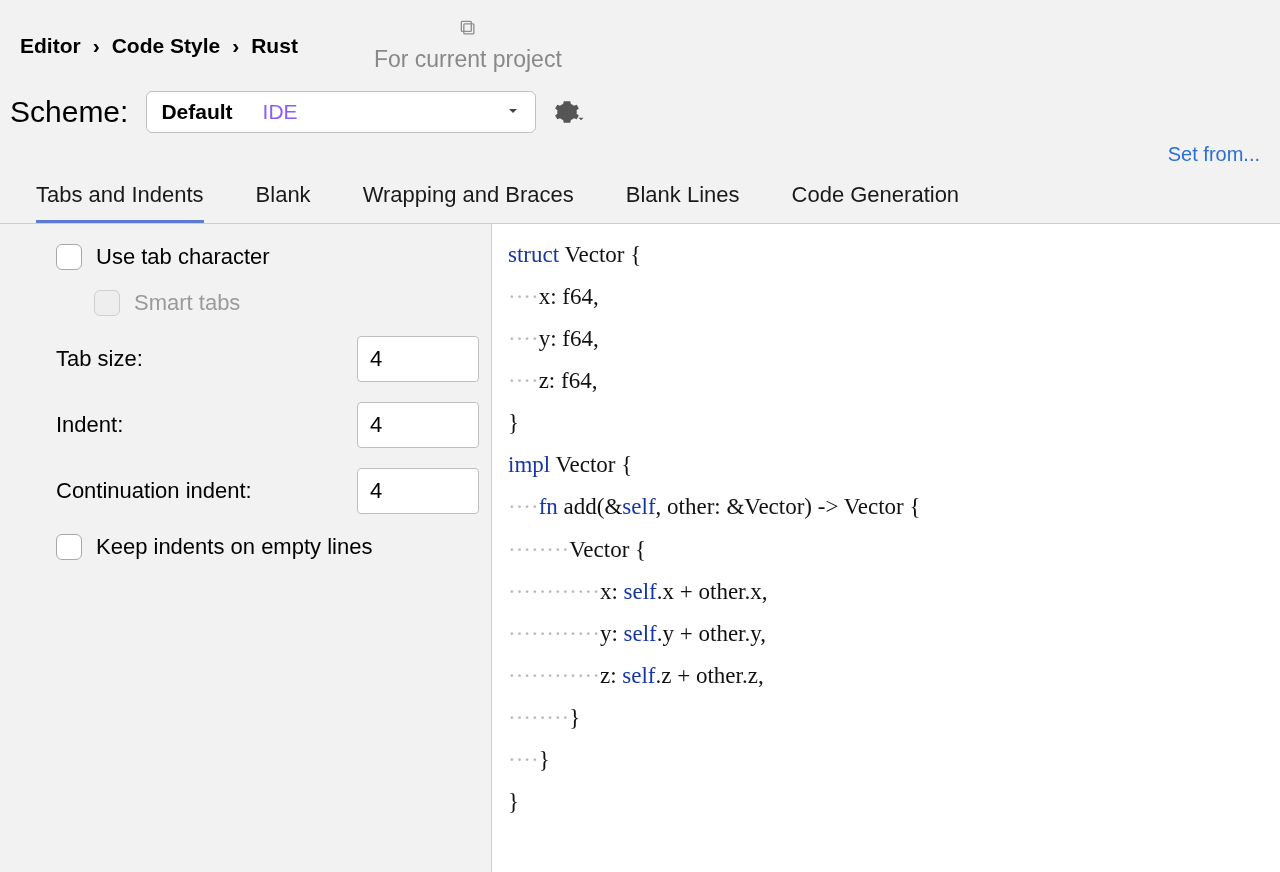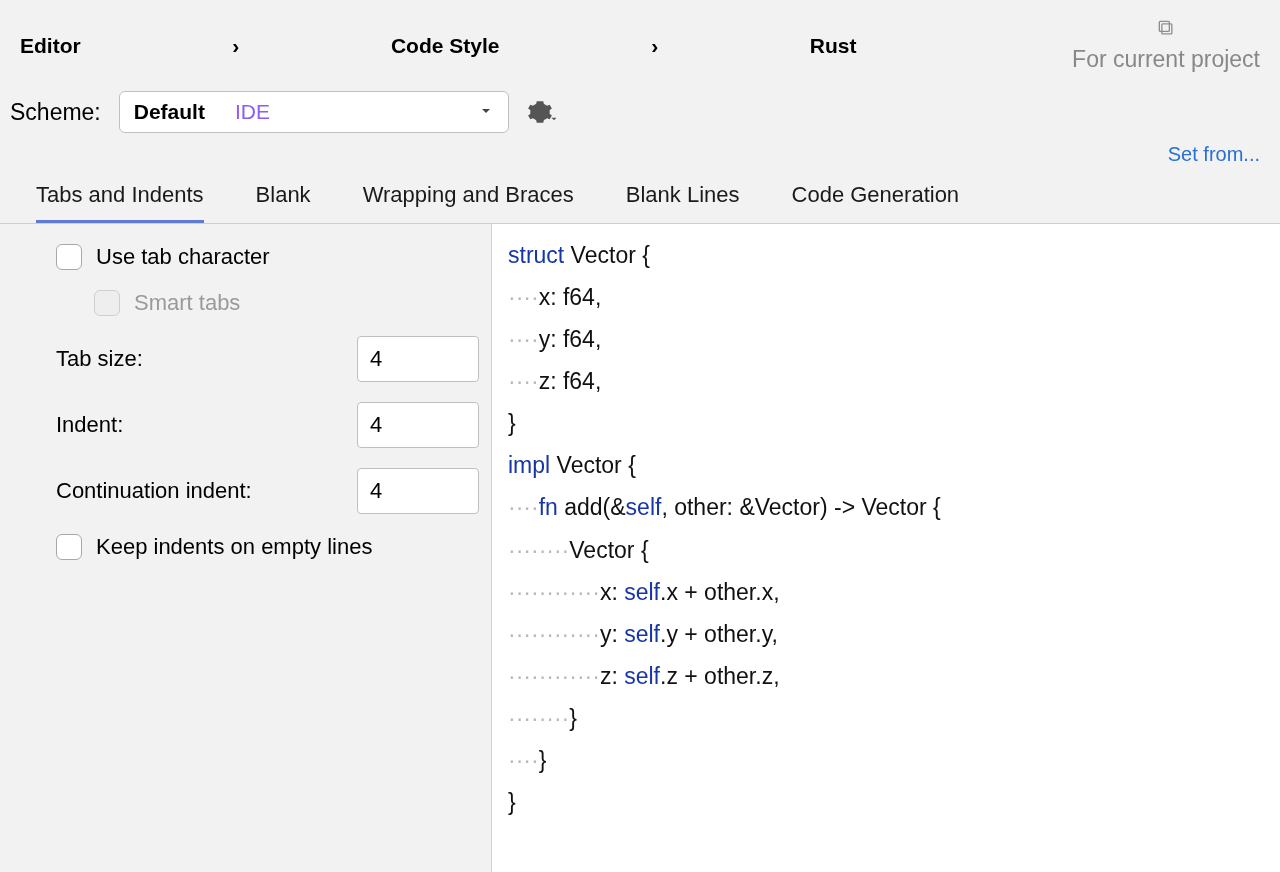--- a/index.html
+++ b/index.html
@@ -1,28 +1,28 @@
 <!DOCTYPE html>
 <html><head>
 <meta charset="utf-8">
 <style>
   * { box-sizing: border-box; }
   html, body { margin: 0; padding: 0; font-family: -apple-system, BlinkMacSystemFont, "Segoe UI", Arial, sans-serif; font-size: 21px; color: #000; background: #f2f2f2; }
   .page { width: 1280px; height: 872px; display: flex; flex-direction: column; }
 
   
-  .top-row { display: flex; align-items: center; padding: 18px 20px 10px 20px; gap: 6px; justify-content: space-between; }
+  .top-row { display: flex; align-items: center; padding: 18px 20px 10px 20px; gap: 6px; }
   .crumb { font-weight: 700; cursor: pointer; }
   .crumb-sep { font-weight: 700; margin: 0 6px; }
   .project-hint { display: flex; align-items: center; gap: 8px; color: #888; margin-left: 70px; font-size: 23px; flex-direction: column; }
   .proj-icon svg { width: 20px; height: 20px; display: block; }
 
   
   .scheme-row { display: flex; align-items: center; padding: 8px 20px 6px 10px; gap: 18px; }
-  .scheme-label { font-size: 23px; }
+  .scheme-label { font-size: 30px; }
   .scheme-select {
     display: flex; align-items: center; background: #fff; border: 1px solid #bfbfbf;
     border-radius: 6px; padding: 8px 14px; min-width: 390px; cursor: pointer; gap: 10px;
   }
   .scheme-name { font-weight: 700; }
   .scheme-scope { color: #8b5cf6; margin-left: 20px; }
   .scheme-chevron { margin-left: auto; }
   .gear { color: #555; cursor: pointer; display: flex; align-items: center; }
 
   
@@ -50,21 +50,21 @@
   .lbl { font-size: 22px; cursor: pointer; }
   .lbl.disabled { color: #9a9a9a; cursor: default; }
 
   .num-row { display: flex; align-items: center; justify-content: space-between; gap: 14px; }
   .num-input {
     width: 122px; height: 46px; border: 1px solid #bfbfbf; border-radius: 4px;
     background: #fff; padding: 0 12px; font-size: 22px; font-family: inherit;
   }
 
   .right { flex: 1; background: #fff; padding: 10px 16px; overflow: auto; }
-  .code { font-family: Liberation Sans, sans-serif; font-size: 23px; line-height: 1.83; white-space: pre; color: #111; }
+  .code { font-family: Liberation Serif, serif; font-size: 23px; line-height: 1.83; white-space: pre; color: #111; }
   .ws { color: #b8b8b8; }
   .kw { color: #1636a6; }
   .sf { color: #1636a6; }
 </style>
 </head>
 <body>
 
 <div class="page">
 
   <div class="top-row">

